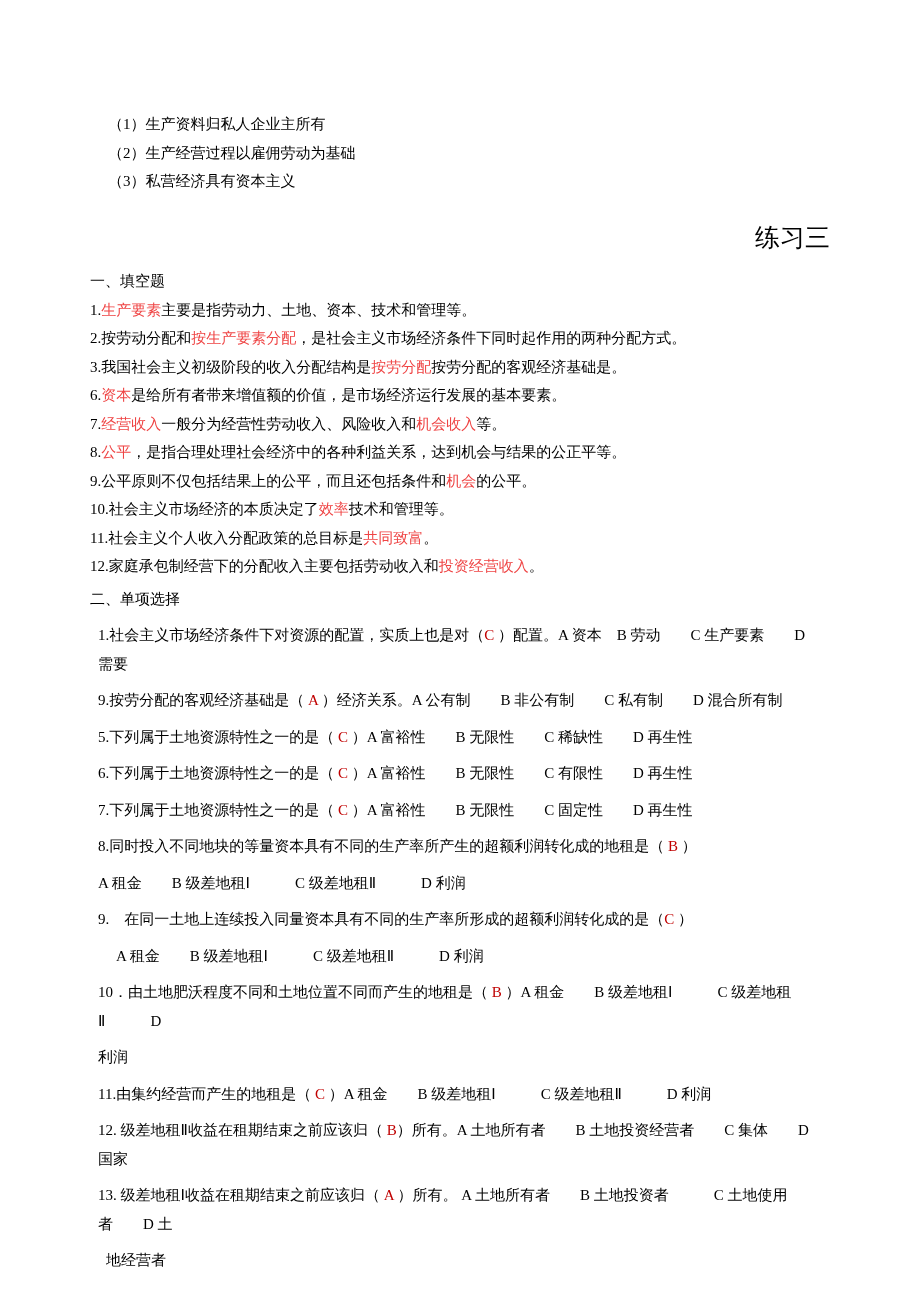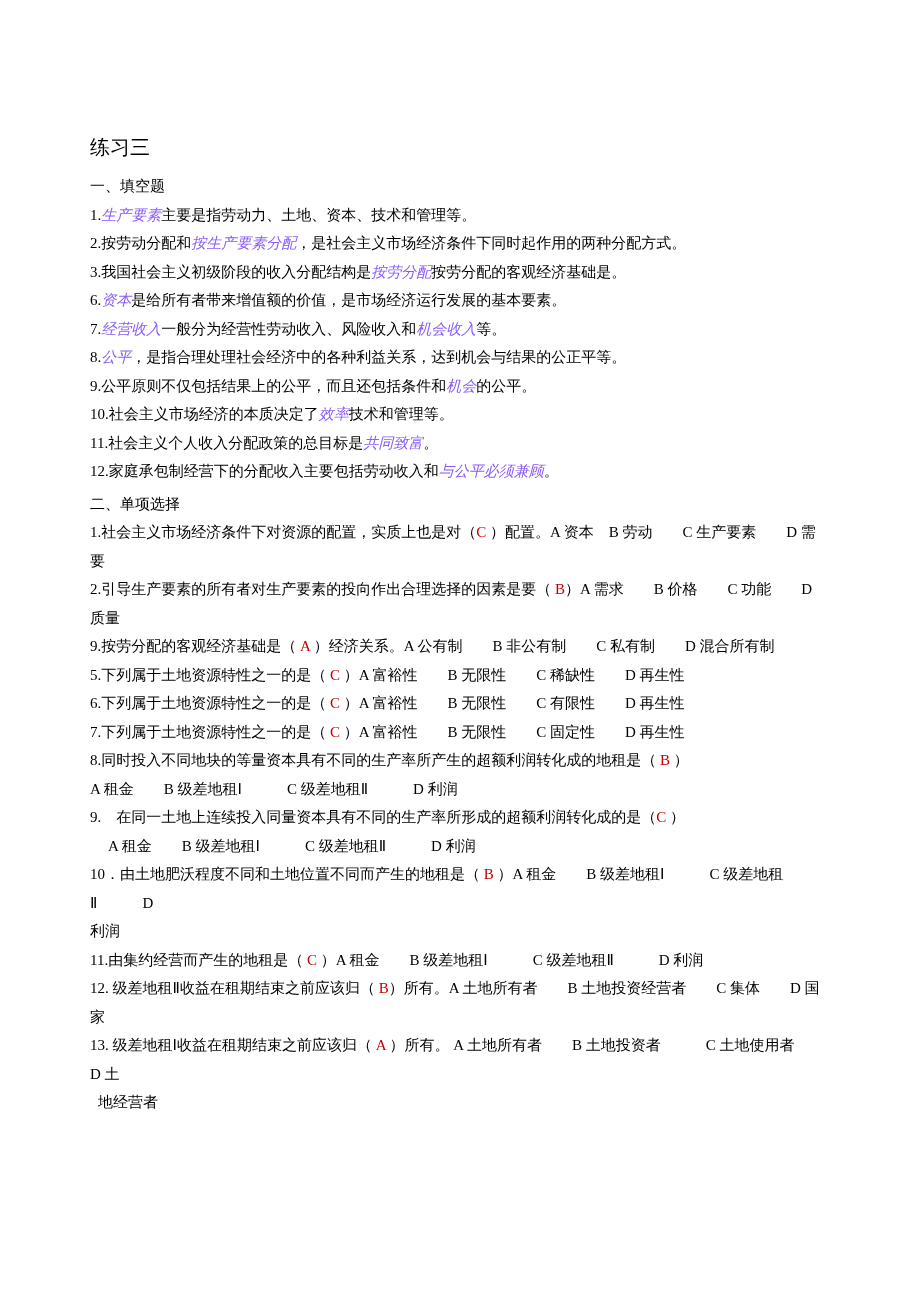--- a/index.html
+++ b/index.html
@@ -11,55 +11,59 @@
     font-size: 15px;
     color: #000;
     width: 920px;
     line-height: 1.9;
   }
   .page {
     padding: 110px 90px 60px 90px;
   }
   .indent { padding-left: 18px; }
   .title {
-    text-align: left;
-    font-size: 20px;
+    text-align: right;
+    font-size: 25px;
     margin: 18px 0 6px 0;
   }
   .section-head { margin-top: 4px; }
-  .blue { color: #8b5cf6; font-style: italic; }
+  .blue { color: #ef4444; }
   .red { color: #c00000; }
-  .q { margin: 0; }
+  .q { margin: 8px; }
   .opts { padding-left: 18px; }
 </style>
 </head>
 <body>
 
 <div class="page">
 
+  <div class="indent">
+    <div>（1）生产资料归私人企业主所有</div>
+    <div>（2）生产经营过程以雇佣劳动为基础</div>
+    <div>（3）私营经济具有资本主义</div>
+  </div>
 
   <div class="title">练习三</div>
 
   <div class="section-head">一、填空题</div>
 
   <div><span>1.</span><span class="blue">生产要素</span><span>主要是指劳动力、土地、资本、技术和管理等。</span></div>
   <div><span>2.按劳动分配和</span><span class="blue">按生产要素分配</span><span>，是社会主义市场经济条件下同时起作用的两种分配方式。</span></div>
   <div><span>3.我国社会主义初级阶段的收入分配结构是</span><span class="blue">按劳分配</span><span>按劳分配的客观经济基础是。</span></div>
   <div><span>6.</span><span class="blue">资本</span><span>是给所有者带来增值额的价值，是市场经济运行发展的基本要素。</span></div>
   <div><span>7.</span><span class="blue">经营收入</span><span>一般分为经营性劳动收入、风险收入和</span><span class="blue">机会收入</span><span>等。</span></div>
   <div><span>8.</span><span class="blue">公平</span><span>，是指合理处理社会经济中的各种利益关系，达到机会与结果的公正平等。</span></div>
   <div><span>9.公平原则不仅包括结果上的公平，而且还包括条件和</span><span class="blue">机会</span><span>的公平。</span></div>
   <div><span>10.社会主义市场经济的本质决定了</span><span class="blue">效率</span><span>技术和管理等。</span></div>
   <div><span>11.社会主义个人收入分配政策的总目标是</span><span class="blue">共同致富</span><span>。</span></div>
-  <div><span>12.家庭承包制经营下的分配收入主要包括劳动收入和</span><span class="blue">与公平必须兼顾</span><span>。</span></div>
+  <div><span>12.家庭承包制经营下的分配收入主要包括劳动收入和</span><span class="blue">投资经营收入</span><span>。</span></div>
 
   <div class="section-head">二、单项选择</div>
 
   <div class="q"><span>1.社会主义市场经济条件下对资源的配置，实质上也是对（</span><span class="red">C</span><span> ）配置。A 资本 B 劳动  C 生产要素  D 需要</span></div>
-  <div class="q"><span>2.引导生产要素的所有者对生产要素的投向作出合理选择的因素是要（ </span><span class="red">B</span><span>）A 需求  B 价格  C 功能  D 质量</span></div>
   <div class="q"><span>9.按劳分配的客观经济基础是（ </span><span class="red">A</span><span> ）经济关系。A 公有制  B 非公有制  C 私有制  D 混合所有制</span></div>
   <div class="q"><span>5.下列属于土地资源特性之一的是（ </span><span class="red">C</span><span> ）A 富裕性  B 无限性  C 稀缺性  D 再生性</span></div>
   <div class="q"><span>6.下列属于土地资源特性之一的是（ </span><span class="red">C</span><span> ）A 富裕性  B 无限性  C 有限性  D 再生性</span></div>
   <div class="q"><span>7.下列属于土地资源特性之一的是（ </span><span class="red">C</span><span> ）A 富裕性  B 无限性  C 固定性  D 再生性</span></div>
 
   <div class="q"><span>8.同时投入不同地块的等量资本具有不同的生产率所产生的超额利润转化成的地租是（ </span><span class="red">B</span><span> ）</span></div>
   <div class="q"> A 租金  B 级差地租Ⅰ   C 级差地租Ⅱ   D 利润</div>
 
   <div class="q"><span>9. 在同一土地上连续投入同量资本具有不同的生产率所形成的超额利润转化成的是（</span><span class="red">C</span><span> ）</span></div>
   <div class="q opts">A 租金  B 级差地租Ⅰ   C 级差地租Ⅱ   D 利润</div>

